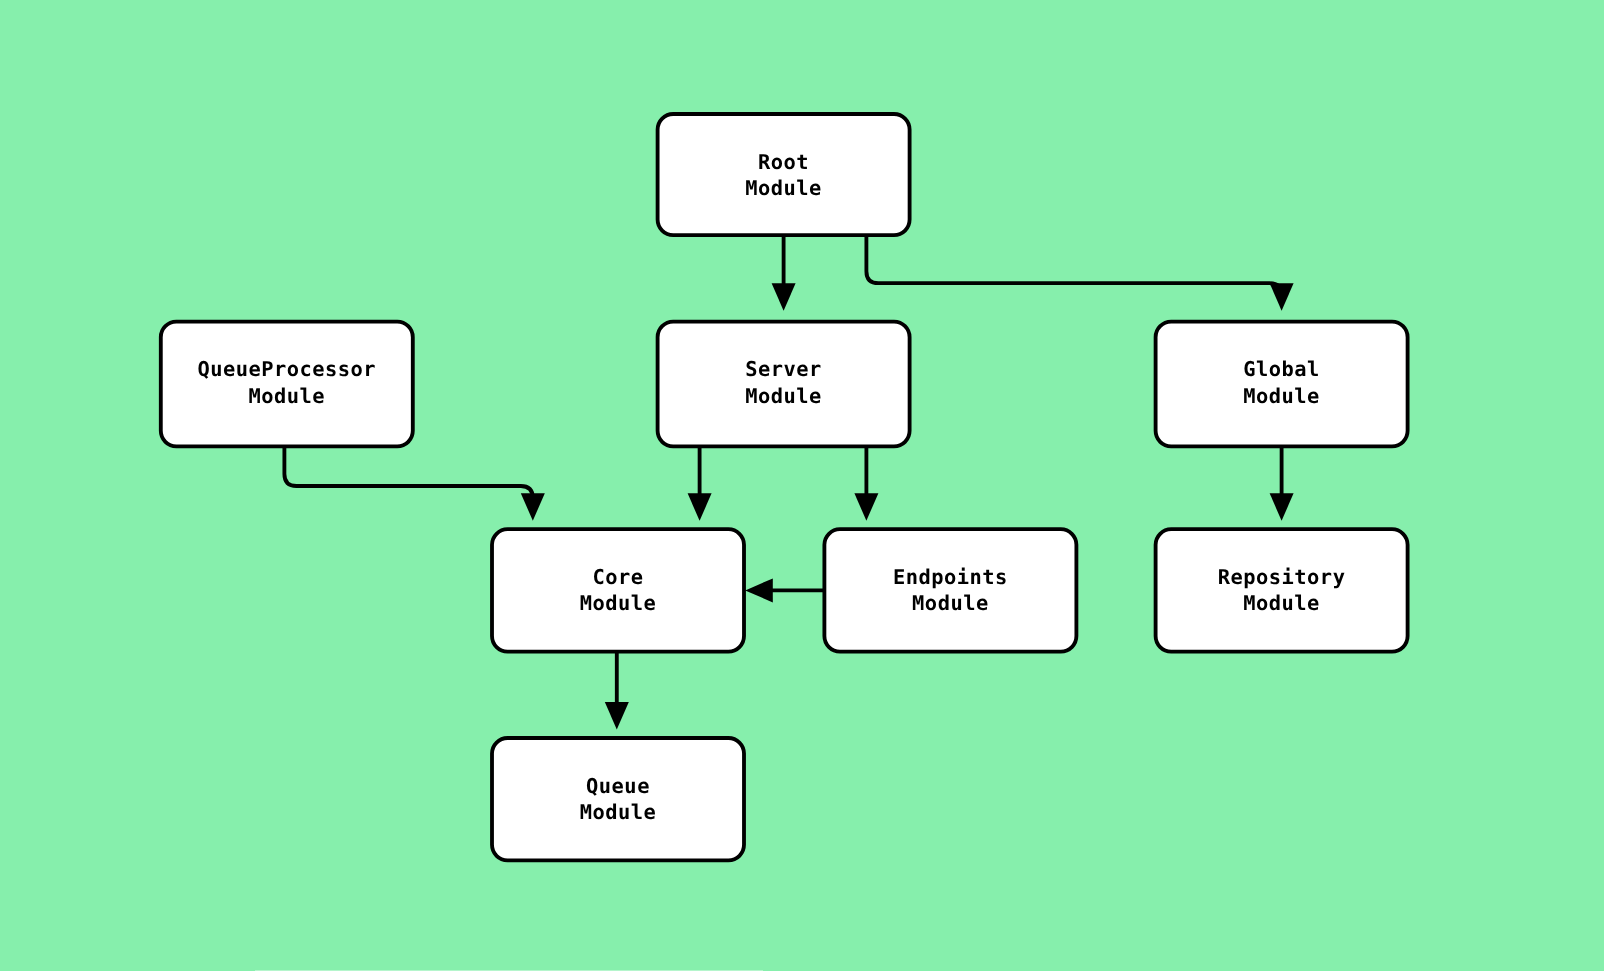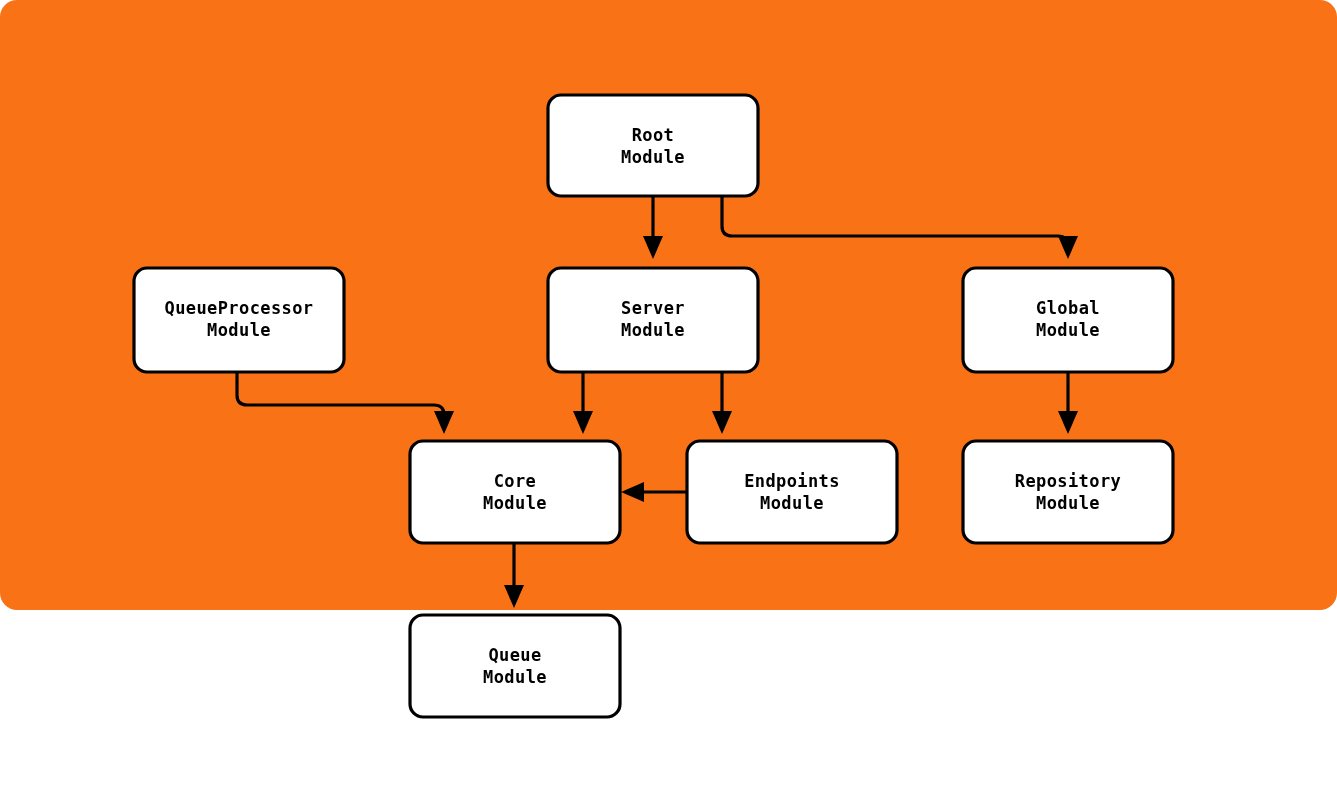--- a/index.html
+++ b/index.html
@@ -9,23 +9,22 @@
   }
   body {
     width: 1337px;
     height: 809px;
     font-family: "DejaVu Sans Mono", "Liberation Mono", monospace;
     overflow: hidden;
   }
   #diagram-root {
     position: relative;
     width: 1337px;
-    height: 610px;
-    background: #f97316;
-    border-radius: 17px;
+    height: 809px;
+    background: #86efac;
   }
   svg.diagram-canvas {
     position: absolute;
     top: 0;
     left: 0;
     width: 1337px;
     height: 809px;
   }
   .node-box {
     fill: #ffffff;

